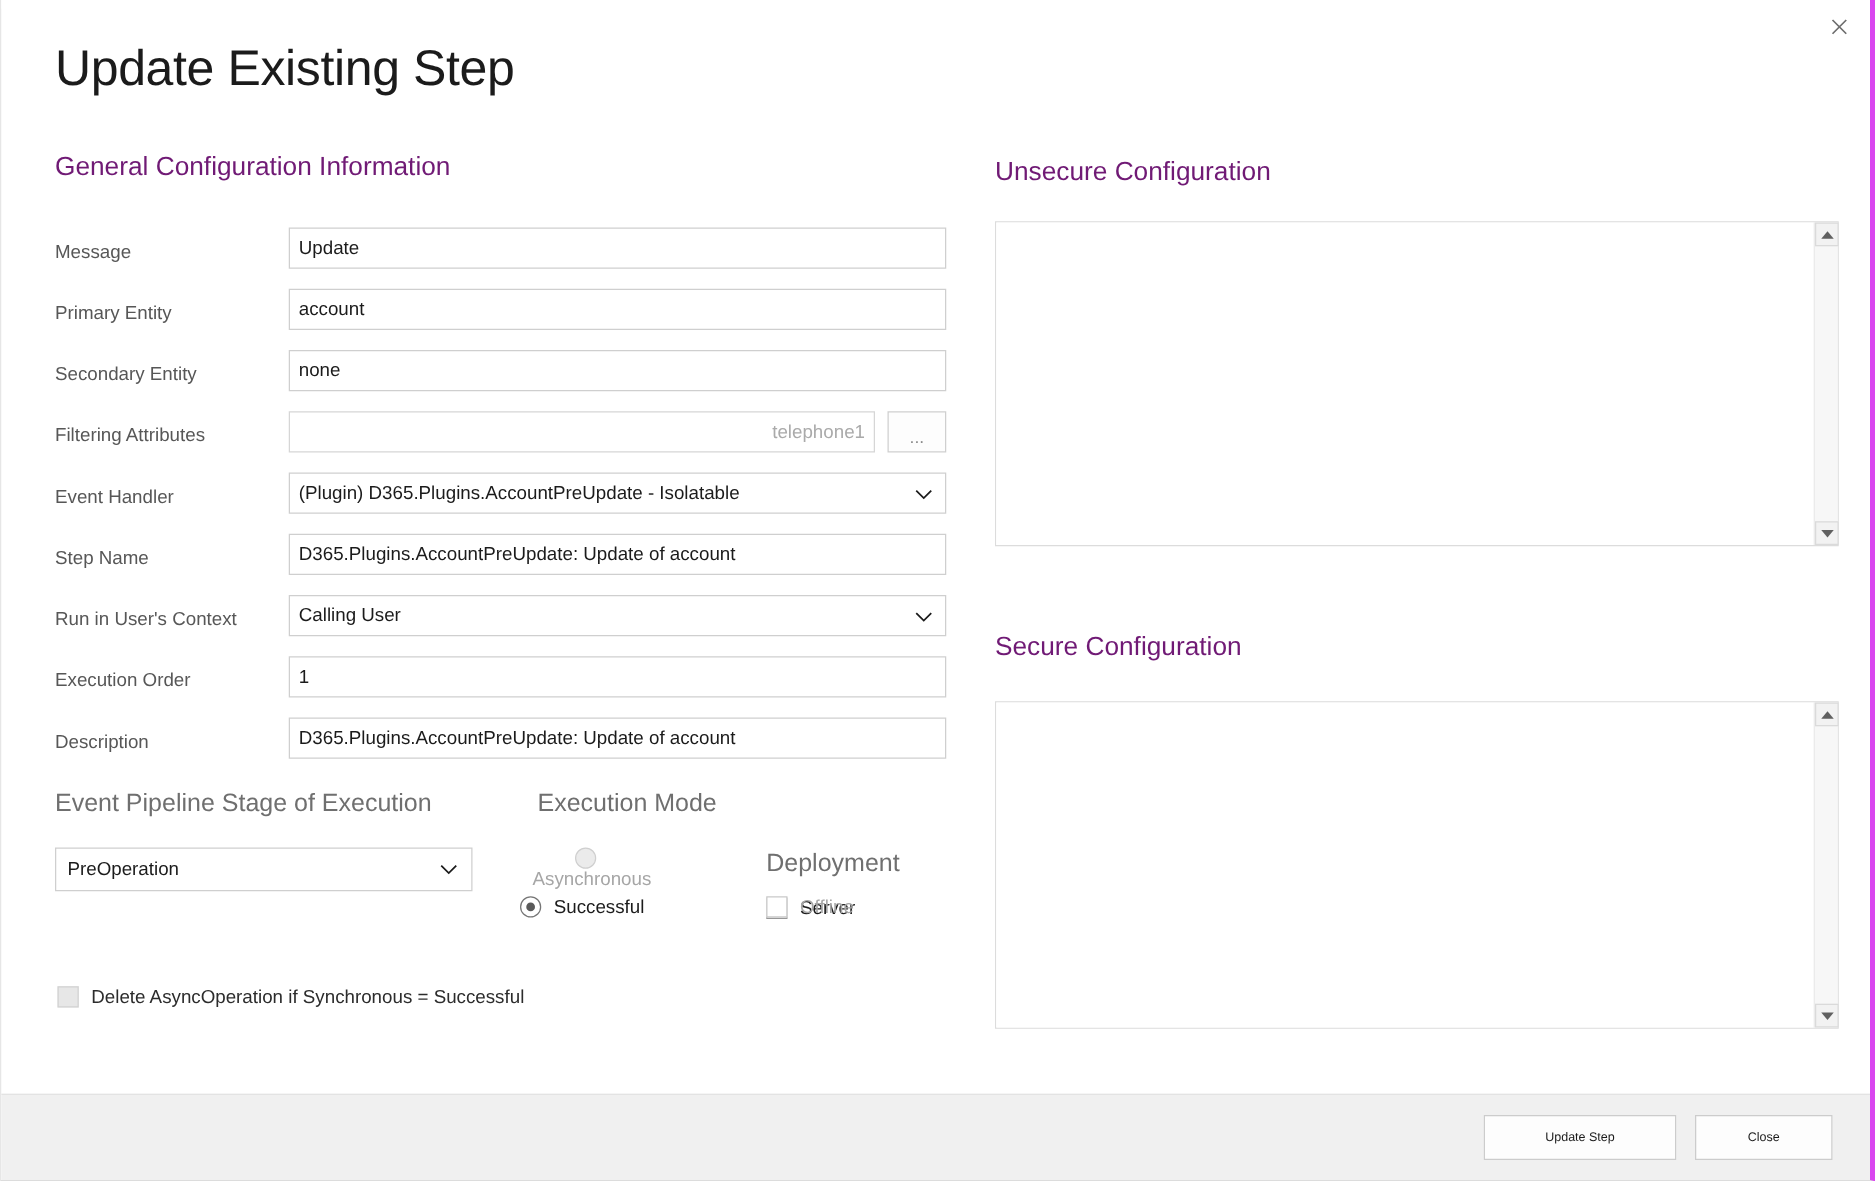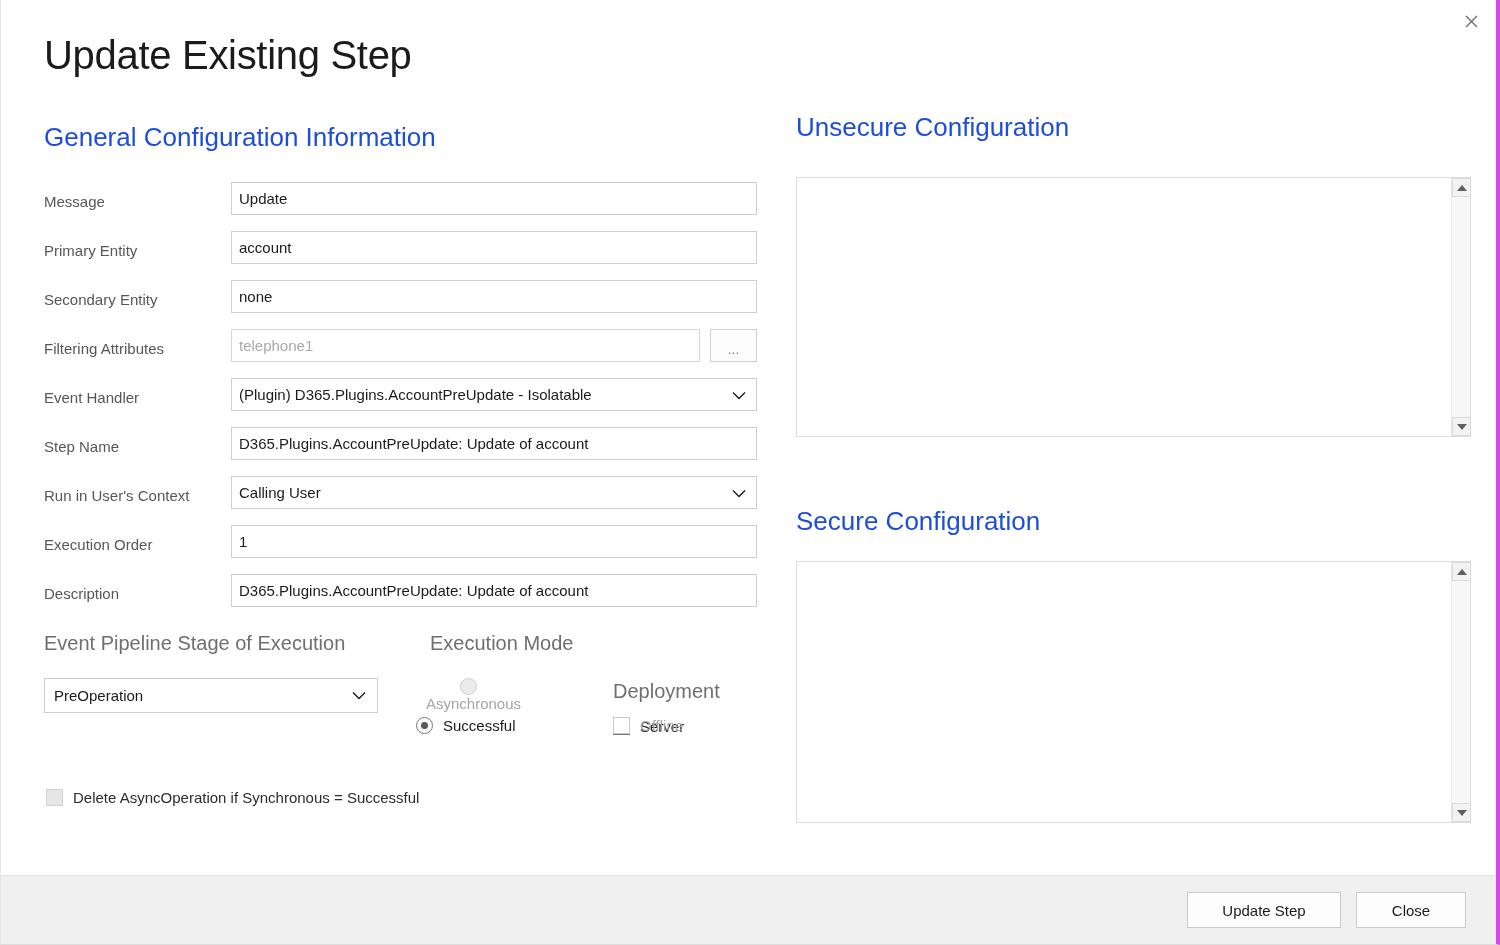--- a/index.html
+++ b/index.html
@@ -66,27 +66,27 @@
     left: 43px;
     font-size: 40px;
     font-weight: 300;
     color: #1b1b1b;
     letter-spacing: -0.3px;
     white-space: nowrap;
   }
 
   .section-head {
     position: absolute;
-    font-size: 26px;
+    font-size: 21px;
     font-weight: 300;
-    color: #1d4ed8;
+    color: #701a75;
     white-space: nowrap;
   }
   #gen-head  { top: 122px; left: 43px; }
-  #uns-head  { top: 112px; left: 795px; text-align: center; }
+  #uns-head  { top: 126px; left: 795px; text-align: center; }
   #sec-head  { top: 506px; left: 795px; }
 
   
   .form { position: absolute; top: 182px; left: 43px; width: 715px; }
   .row {
     position: relative;
     height: 49px;
   }
   .row .lbl {
     position: absolute;
@@ -111,20 +111,21 @@
     line-height: 31px;
     font-family: "Liberation Sans", sans-serif;
     white-space: nowrap;
     overflow: hidden;
   }
   .ctl.placeholder {
     width: 469px;
     color: #aaaaaa;
     background: #ffffff;
     border-color: #d6d6d6;
+    text-align: right;
   }
   .dots-btn {
     position: absolute;
     left: 666px;
     top: 0;
     width: 47px;
     height: 33px;
     border: 1px solid #cfcfcf;
     background: #fdfdfd;
     display: flex;
@@ -295,21 +296,21 @@
     height: 69px;
     background: #f0f0f0;
     border-top: 1px solid #e3e3e3;
   }
   .btn {
     position: absolute;
     top: 16px;
     height: 36px;
     background: #fdfdfd;
     border: 1px solid #cccccc;
-    font-size: 15px;
+    font-size: 10px;
     color: #1b1b1b;
     display: flex;
     align-items: center;
     justify-content: center;
     cursor: pointer;
     font-family: "Liberation Sans", sans-serif;
     user-select: none;
     text-align: right;
   }
   #btn-update { right: 155px; width: 154px; }

